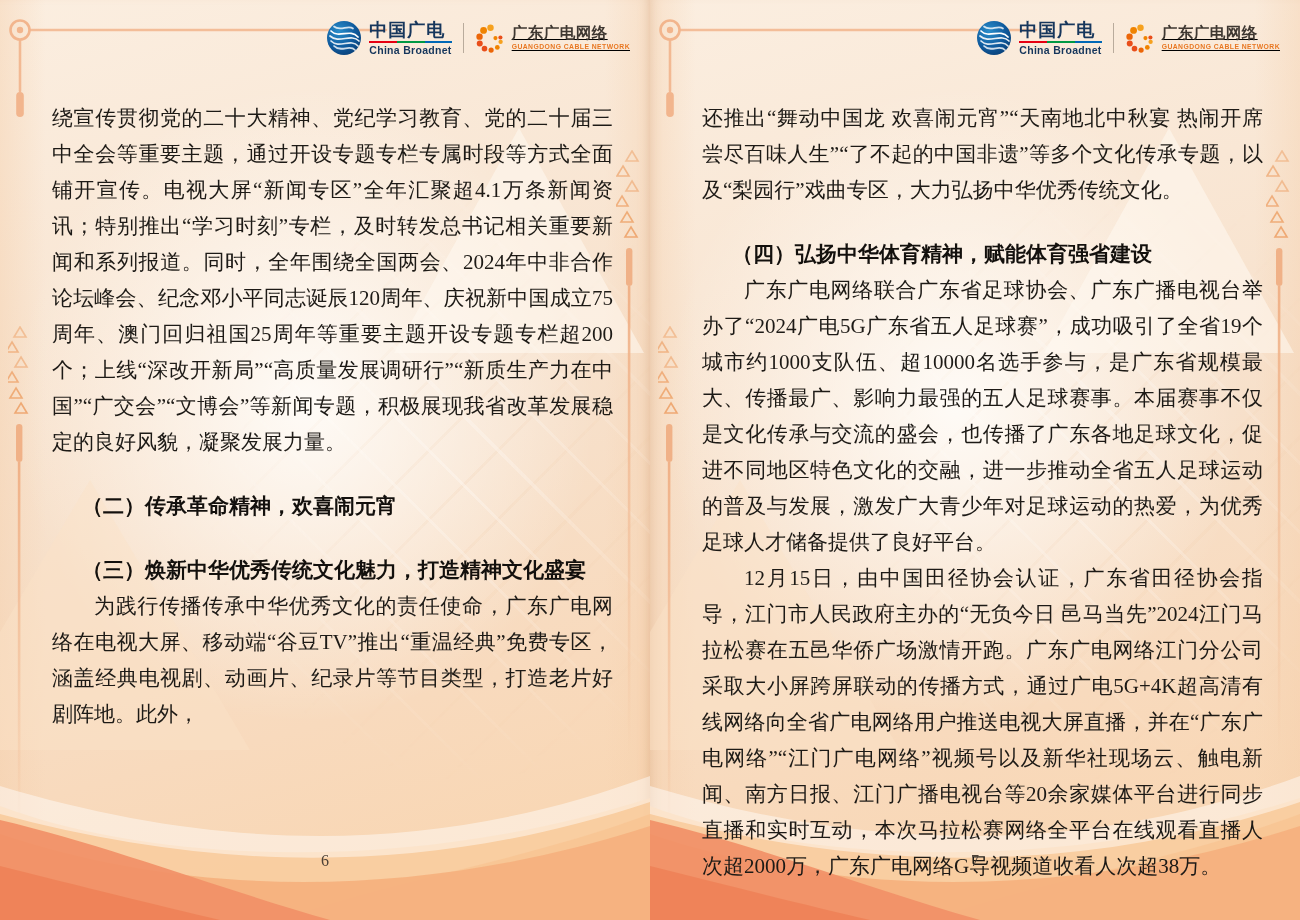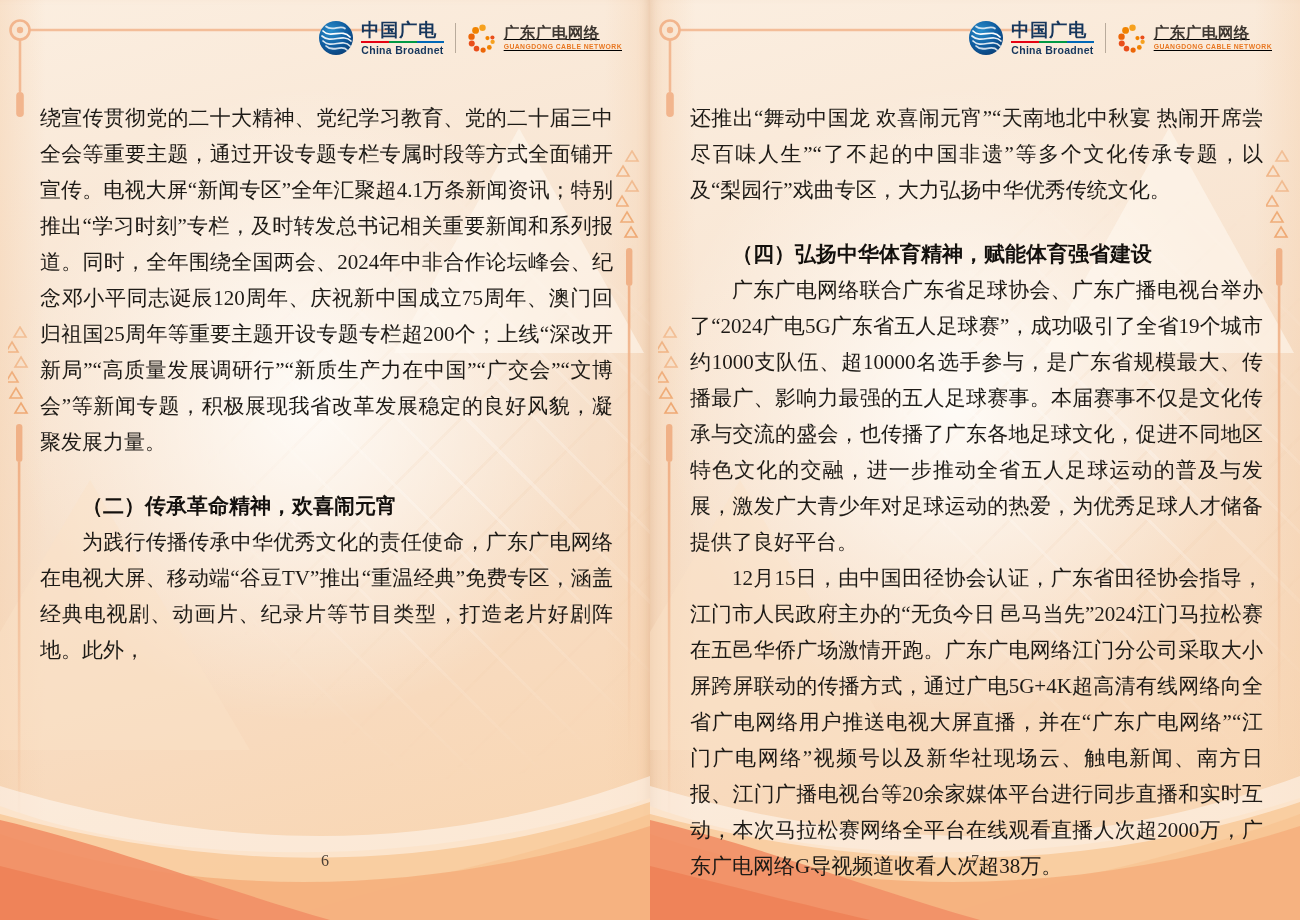--- a/index.html
+++ b/index.html
@@ -35,21 +35,21 @@
   .tri-b{width:320px;height:270px;left:-70px;bottom:170px;background:rgba(250,227,200,0.45);}
 
   
   .corner{position:absolute;left:0;top:0;z-index:2;}
   .edge{position:absolute;z-index:2;}
   .edge.right-side{right:8px;top:150px;}
   .edge.left-side{left:8px;top:326px;}
 
   
   .logos{
-    position:absolute;top:13px;right:28px;z-index:4;
+    position:absolute;top:13px;right:20px;z-index:4;
     display:flex;align-items:center;gap:11px;height:50px;
     font-family:"Liberation Sans","DejaVu Sans",sans-serif;
   }
   .logo-broadnet{display:flex;align-items:center;gap:7px;}
   .lb-text{display:flex;flex-direction:column;line-height:1;}
   .lb-cn{font-size:18px;font-weight:700;color:#16365c;letter-spacing:1px;}
   .lb-bar{height:2px;margin:2px 0 2px 0;
     background:linear-gradient(90deg,#e60012 0 34%,#009944 34% 67%,#0068b7 67% 100%);}
   .lb-en{font-size:10.5px;font-weight:700;color:#16365c;letter-spacing:.3px;}
   .logo-divider{width:1px;height:30px;background:#b9ab9c;}
@@ -57,21 +57,21 @@
   .gd-text{display:flex;flex-direction:column;line-height:1;text-decoration:underline;}
   .gd-cn{font-size:15.5px;font-weight:700;color:#3e3731;letter-spacing:.5px;}
   .gd-en{font-size:6.8px;font-weight:700;color:#e87722;letter-spacing:.45px;margin-top:3px;white-space:nowrap;}
 
   
   .content{
     position:absolute;left:40px;right:37px;top:100px;z-index:3;
     font-size:21px;line-height:36px;text-align:justify;color:#1d1a16;
   }
   .content p{margin:0;}
-  p.body{text-indent:2em;}
+  p.body{text-indent:2em;margin-left:12px;}
   p.body.noindent{text-indent:0;}
   p.heading{
     text-indent:2em;font-weight:700;color:#13100d;
     font-family:"Liberation Sans","DejaVu Sans",sans-serif;
     margin-top:28px;
   }
 
   .pageno{
     position:absolute;left:0;width:100%;top:852px;z-index:5;
     text-align:center;font-size:16px;color:#4d4136;
@@ -178,20 +178,21 @@
         <div class="gd-text">
           <span class="gd-cn">广东广电网络</span>
           <span class="gd-en">GUANGDONG CABLE NETWORK</span>
         </div>
       </div>
     </header>
 
     <main class="content">
       <p class="body noindent">绕宣传贯彻党的二十大精神、党纪学习教育、党的二十届三中全会等重要主题，通过开设专题专栏专属时段等方式全面铺开宣传。电视大屏“新闻专区”全年汇聚超4.1万条新闻资讯；特别推出“学习时刻”专栏，及时转发总书记相关重要新闻和系列报道。同时，全年围绕全国两会、2024年中非合作论坛峰会、纪念邓小平同志诞辰120周年、庆祝新中国成立75周年、澳门回归祖国25周年等重要主题开设专题专栏超200个；上线“深改开新局”“高质量发展调研行”“新质生产力在中国”“广交会”“文博会”等新闻专题，积极展现我省改革发展稳定的良好风貌，凝聚发展力量。</p>
       <p class="heading">（二）传承革命精神，欢喜闹元宵</p>
+      <p class="heading">（三）焕新中华优秀传统文化魅力，打造精神文化盛宴</p>
       <p class="body">为践行传播传承中华优秀文化的责任使命，广东广电网络在电视大屏、移动端“谷豆TV”推出“重温经典”免费专区，涵盖经典电视剧、动画片、纪录片等节目类型，打造老片好剧阵地。此外，</p>
     </main>
 
     <svg class="waves" width="650" height="150" viewBox="0 0 650 150" preserveAspectRatio="none">
       <path d="M0,36 C160,96 420,102 650,28 L650,150 0,150 Z" fill="#f9cda0" opacity="0.92"></path>
       <path d="M650,44 C520,92 400,108 280,150 L650,150 Z" fill="#f8c493" opacity="0.85"></path>
       <path d="M0,64 C210,134 440,124 650,56 L650,150 0,150 Z" fill="#f6b17e" opacity="0.95"></path>
       <path d="M0,50 C110,76 230,122 330,150 L0,150 Z" fill="#f19067" opacity="0.92"></path>
       <path d="M0,96 C80,116 160,136 220,150 L0,150 Z" fill="#ee7f55" opacity="0.8"></path>
       <path d="M0,16 C240,88 450,80 650,6 L650,32 C440,102 230,106 0,44 Z" fill="#ffffff" opacity="0.45"></path>

